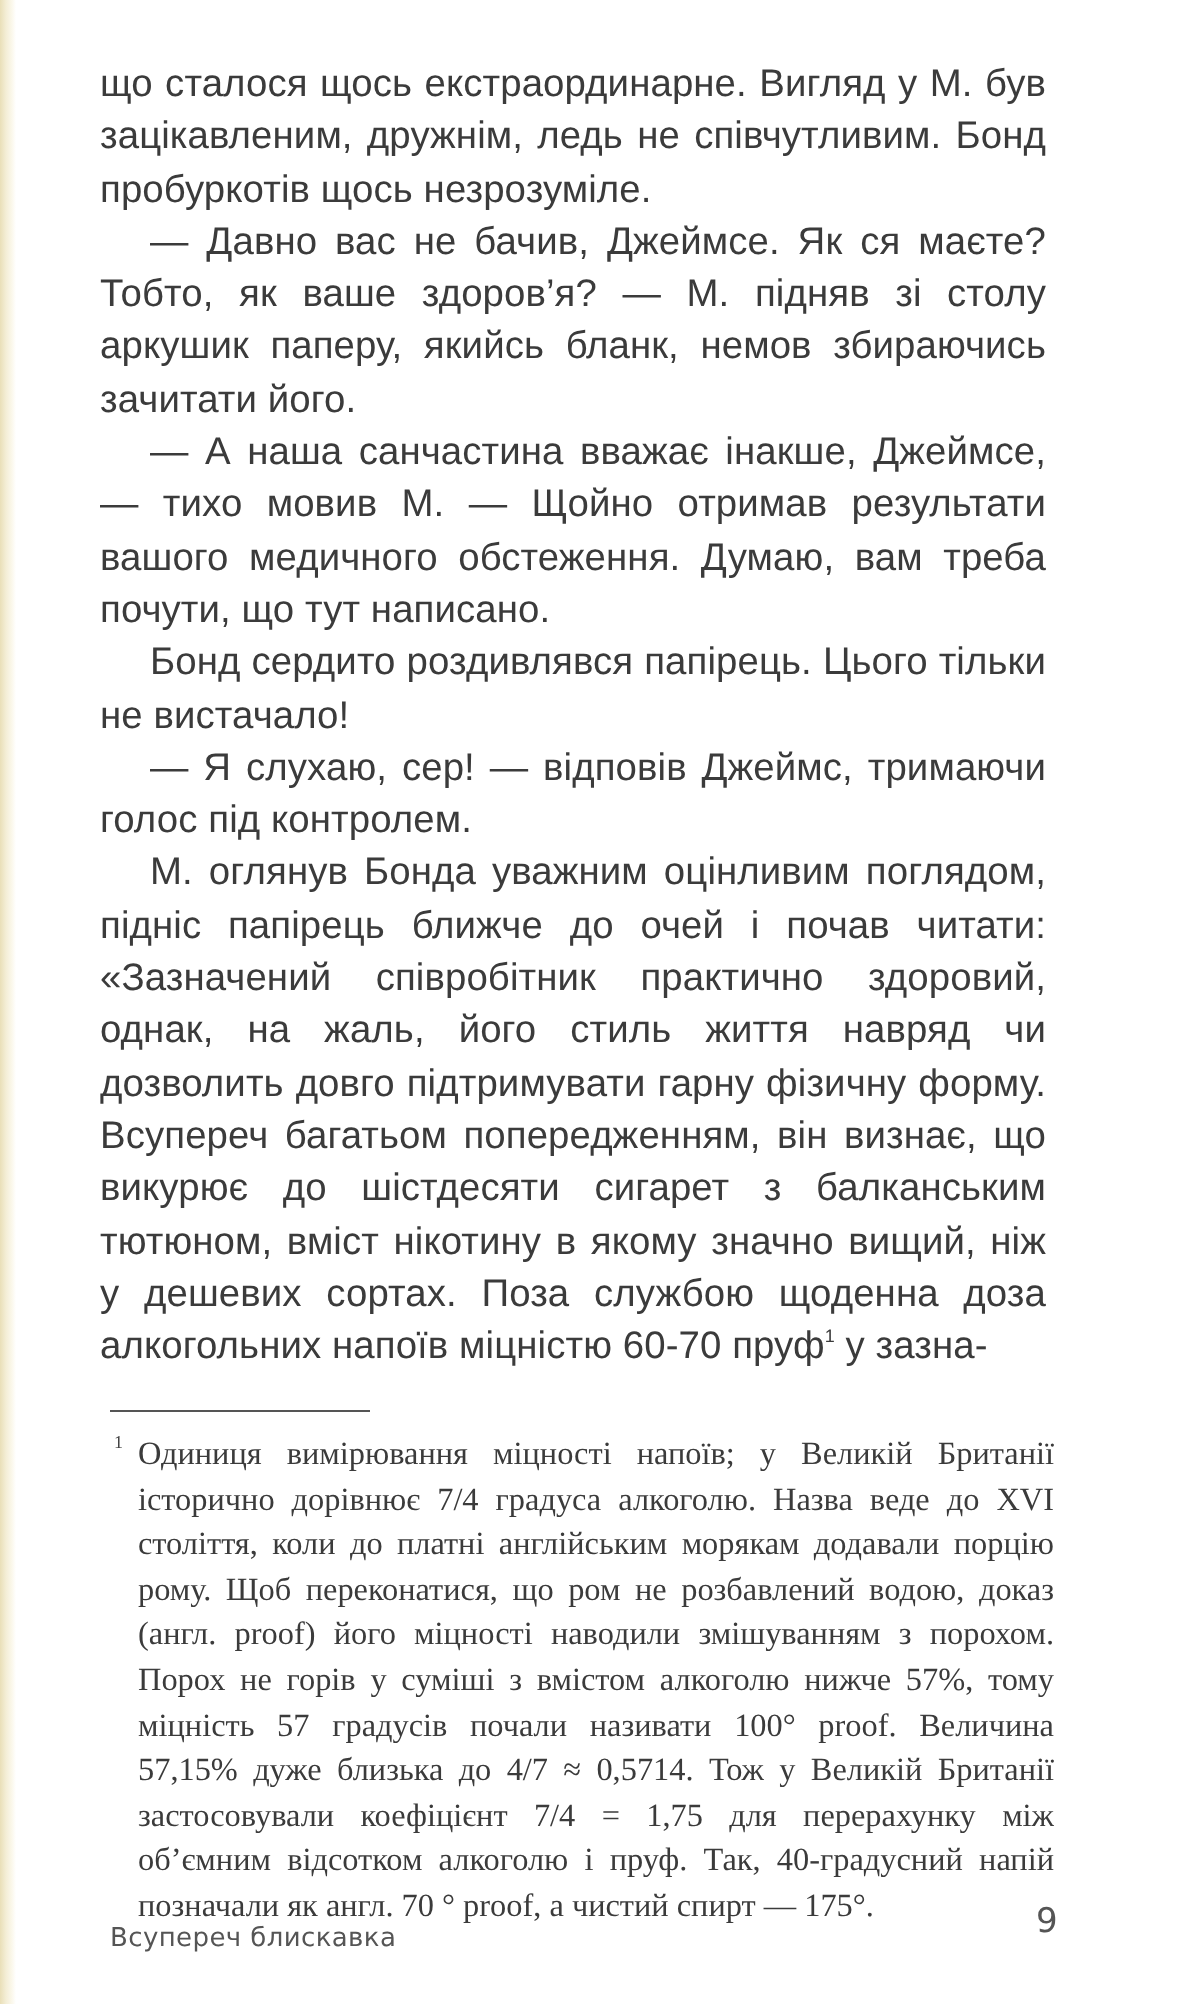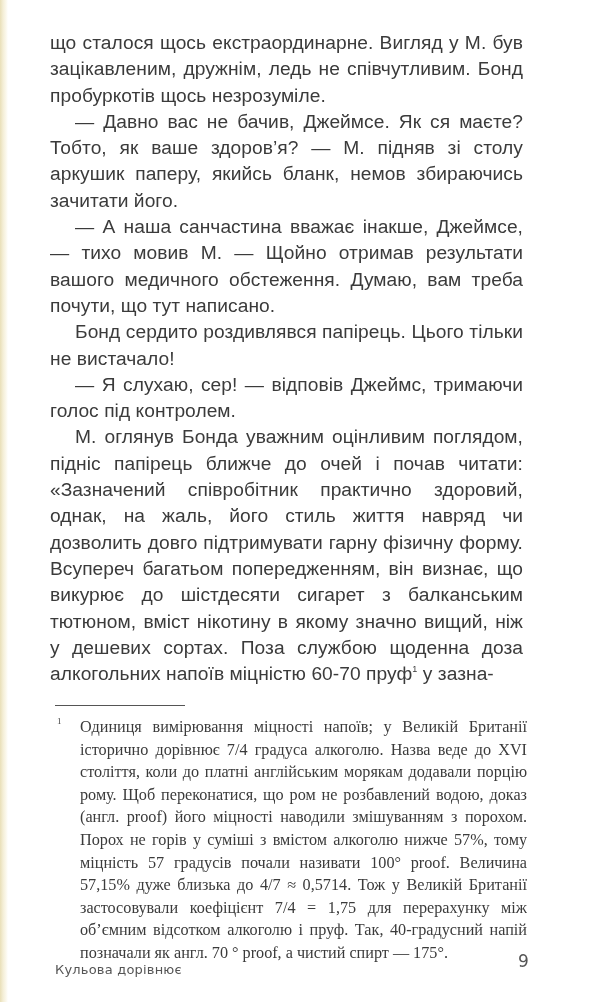--- a/index.html
+++ b/index.html
@@ -35,21 +35,21 @@
   }
   .footnotes {
     position: absolute; left: 55px; top: 716px; width: 472px;
   }
   .fn-mark {
     position: absolute; left: 2px; top: 0px;
     font-family: "Liberation Serif", serif;
     font-size: 9px; color: #444;
   }
   .fn-text {
-    margin-left: 25px;
+    margin-left: 14px;
     font-family: "Liberation Serif", "DejaVu Serif", serif;
     font-size: 16.2px;
     line-height: 22.6px;
     text-align: justify;
     color: #3b3b3b;
   }
   .running-title {
     position: absolute; left: 55px; top: 962px;
     font-family: "DejaVu Sans", "Liberation Sans", sans-serif;
     font-size: 13px; color: #555; letter-spacing: 0.2px;
@@ -74,14 +74,14 @@
   <p class="indent"><span>М. оглянув Бонда уважним оцінливим поглядом, підніс папірець ближче до очей і почав читати: «Зазначений співробітник практично здоровий, однак, на жаль, його стиль життя навряд чи дозволить довго підтримувати гарну фізичну форму. Всупереч багатьом попередженням, він визнає, що викурює до шістдесяти сигарет з балканським тютюном, вміст нікотину в якому значно вищий, ніж у дешевих сортах. Поза службою щоденна доза алкогольних напоїв міцністю 60-70 пруф</span><sup>1</sup><span> у зазна-</span></p>
 </div>
 
 <div class="rule"></div>
 
 <div class="footnotes">
   <span class="fn-mark">1</span>
   <div class="fn-text">Одиниця вимірювання міцності напоїв; у Великій Британії історично дорівнює 7/4 градуса алкоголю. Назва веде до XVI століття, коли до платні англійським морякам додавали порцію рому. Щоб переконатися, що ром не розбавлений водою, доказ (англ. proof) його міцності наводили змішуванням з порохом. Порох не горів у суміші з вмістом алкоголю нижче 57%, тому міцність 57 градусів почали називати 100° proof. Величина 57,15% дуже близька до 4/7 ≈ 0,5714. Тож у Великій Британії застосовували коефіцієнт 7/4 = 1,75 для перерахунку між об’ємним відсотком алкоголю і пруф. Так, 40-градусний напій позначали як англ. 70 ° proof, а чистий спирт — 175°.</div>
 </div>
 
-<div class="running-title">Кульова дорівнює</div>
+<div class="running-title">Всупереч блискавка</div>
 <div class="page-number">9</div>
 
 </body></html>

